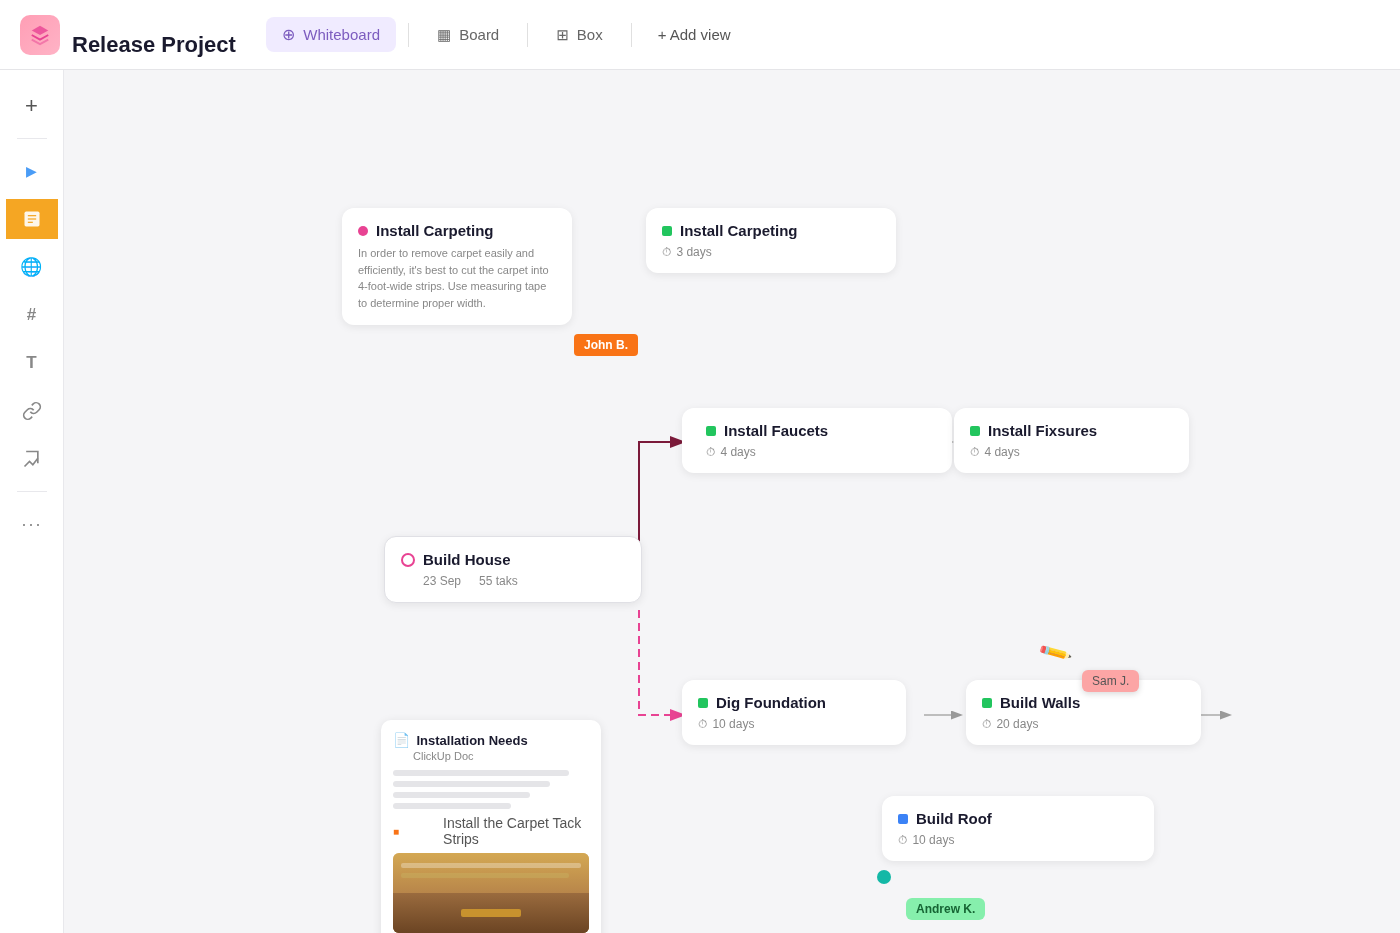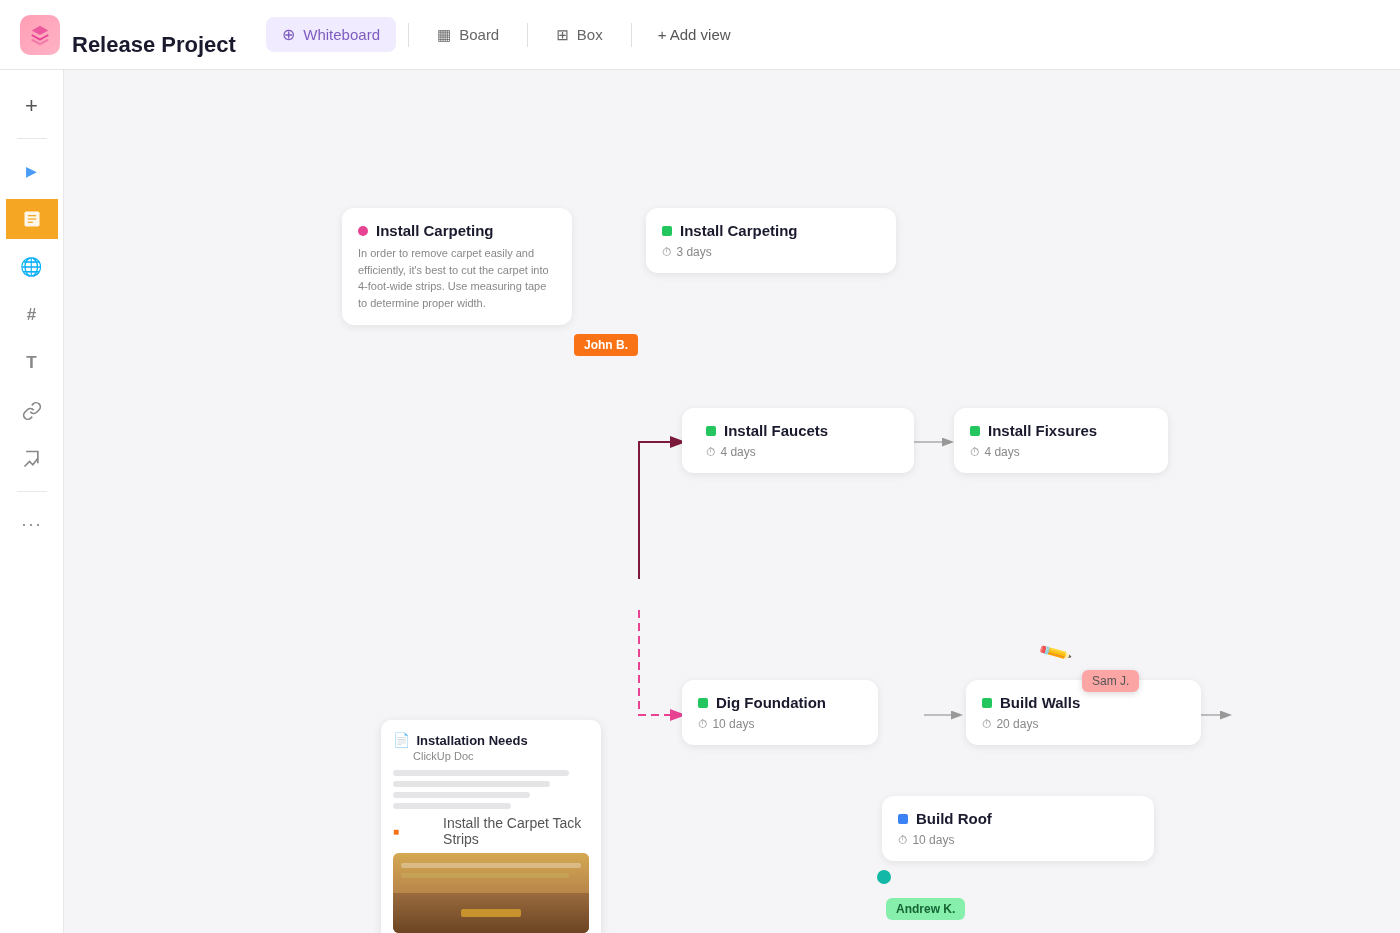--- a/index.html
+++ b/index.html
@@ -176,44 +176,55 @@
         <div class="card-meta">
           <span>⏱</span>
           <span>3 days</span>
         </div>
       </div>
 
       <div class="user-badge" style="left: 510px; top: 264px;">
         <span>John B.</span>
       </div>
 
-      <div class="card" style="left: 618px; top: 338px; width: 232px; padding-left: 24px;">
+      <div class="card" style="left: 618px; top: 338px; width: 270px; padding-left: 24px;">
         <div class="card-title">
           <span class="card-dot green-sq"></span>
           <span>Install Faucets</span>
         </div>
         <div class="card-meta">
           <span>⏱</span>
           <span>4 days</span>
         </div>
       </div>
 
-      <div class="card" style="left: 890px; top: 338px; width: 214px;">
+      <div class="card" style="left: 890px; top: 338px; width: 235px;">
         <div class="card-title">
           <span class="card-dot green-sq"></span>
           <span>Install Fixsures</span>
         </div>
         <div class="card-meta">
           <span>⏱</span>
           <span>4 days</span>
         </div>
       </div>
 
-
-      <div class="card" style="left: 618px; top: 610px; width: 196px;">
+      <div class="card build-house-card" style="left: 320px; top: 466px; width: 258px;">
+        <div class="card-title">
+          <span class="card-dot circle-outline"></span>
+          <span>Build House</span>
+        </div>
+        <div class="card-meta" style="margin-left: 22px;">
+          <span>23 Sep</span>
+          <span style="margin: 0 4px;"> </span>
+          <span>55 taks</span>
+        </div>
+      </div>
+
+      <div class="card" style="left: 618px; top: 610px; width: 224px;">
         <div class="card-title">
           <span class="card-dot green-sq"></span>
           <span>Dig Foundation</span>
         </div>
         <div class="card-meta">
           <span>⏱</span>
           <span>10 days</span>
         </div>
       </div>
 
@@ -242,21 +253,21 @@
           <span>Build Roof</span>
         </div>
         <div class="card-meta">
           <span>⏱</span>
           <span>10 days</span>
         </div>
       </div>
 
       <div style="position:absolute; left:813px; top:800px; width:14px; height:14px; background:#14b8a6; border-radius:50%;"></div>
 
-      <div class="user-badge-green" style="left: 822px; top: 828px;">
+      <div class="user-badge-green" style="left: 842px; top: 828px;">
         <span>Andrew K.</span>
       </div>
 
       <div class="doc-card" style="left: 317px; top: 650px;">
         <div class="doc-card-title">
           <span style="color:#3b82f6; font-size:14px;">📄</span>
           <span>Installation Needs</span>
         </div>
         <div class="doc-card-sub">ClickUp Doc</div>
         <div class="doc-lines">

